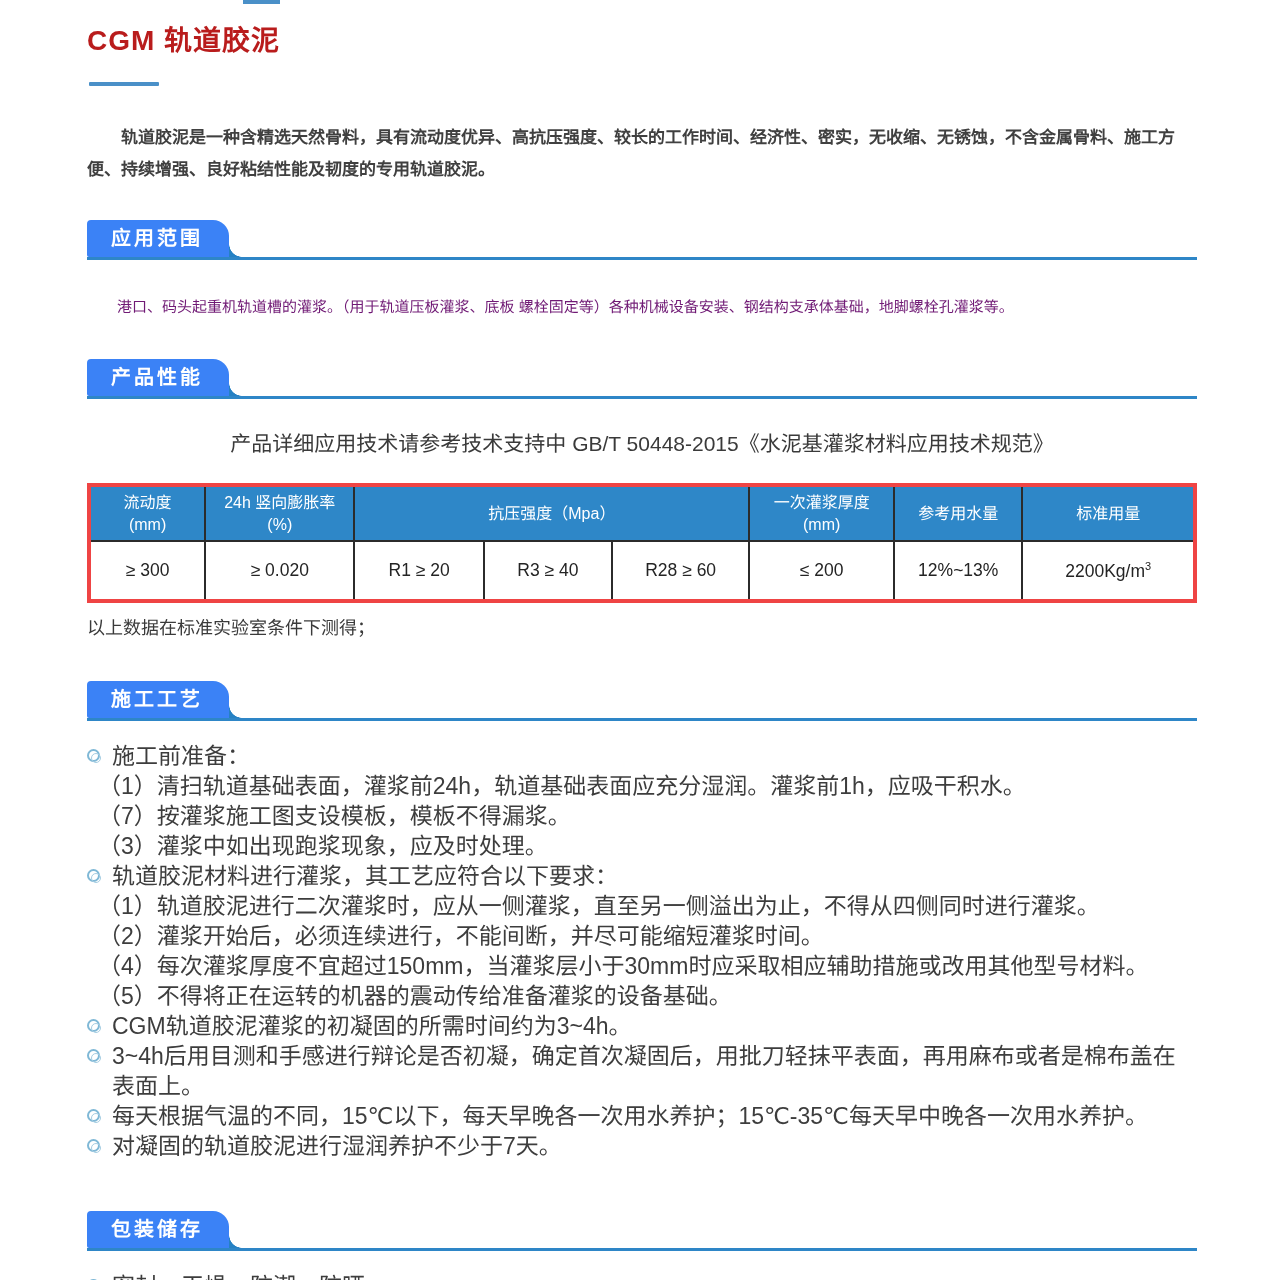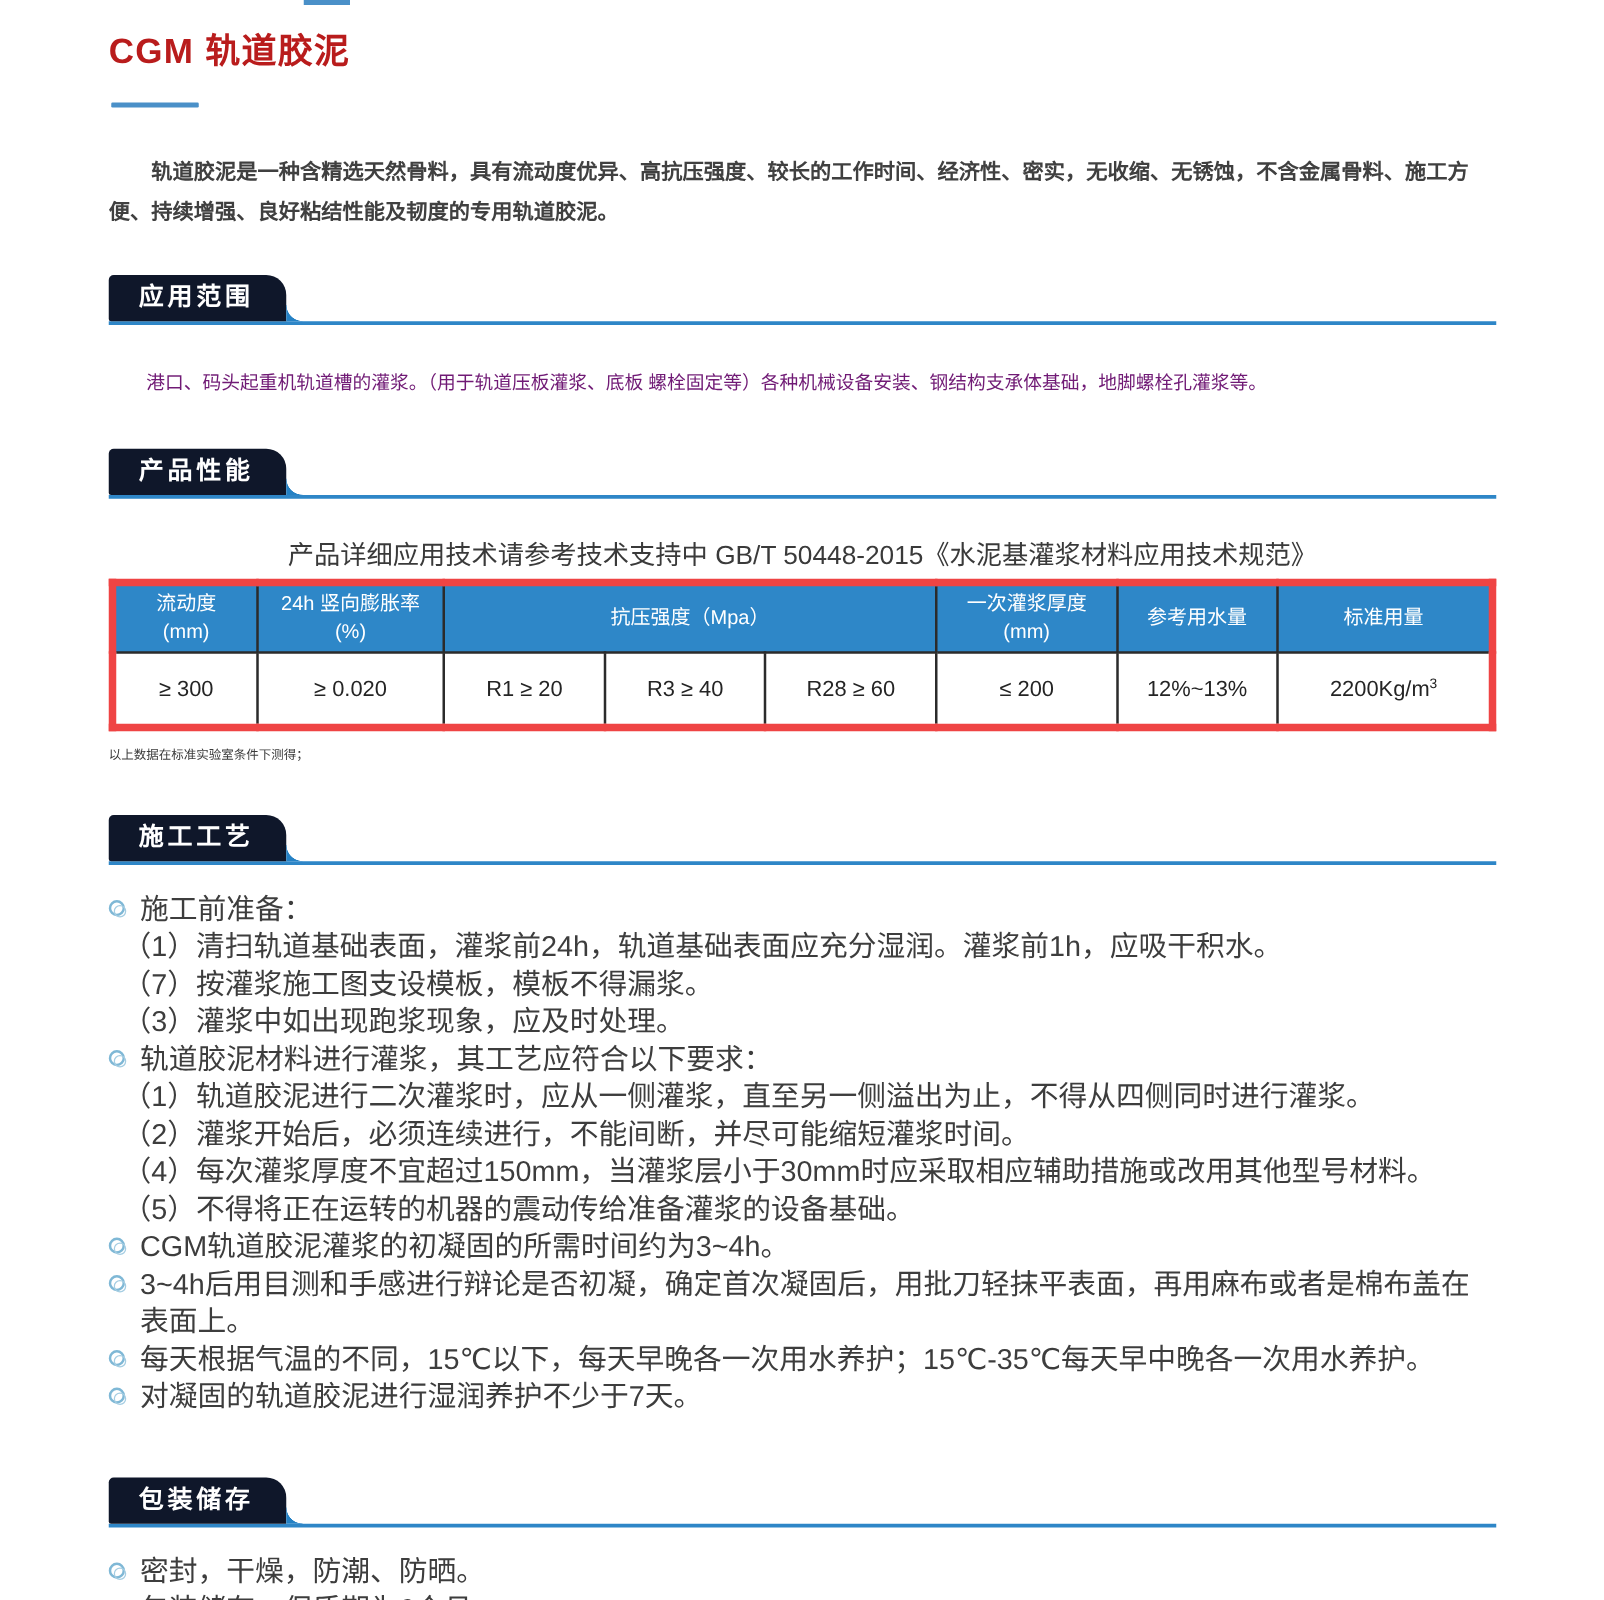--- a/index.html
+++ b/index.html
@@ -27,21 +27,21 @@
   }
   .intro {
     margin-top: 36px; font-size: 17px; line-height: 32px;
     text-indent: 2em; color: #404040; font-weight: bold;
   }
 
   .section { margin-top: 0; }
   .badge-row { position: relative; line-height: 0; }
   .badge {
     display: inline-block; position: relative;
-    background: #0f172a; color: #ffffff;
+    background: #3b82f6; color: #ffffff;
     font-size: 20px; font-weight: bold; letter-spacing: 3px;
     line-height: 1; padding: 8px 26px 9px 24px;
     border-radius: 4px 16px 0 2px;
   }
   .badge::after {
     content: ""; position: absolute; right: -13px; bottom: 0;
     width: 13px; height: 13px;
     background: radial-gradient(circle at 100% 0, rgba(0,0,0,0) 12.5px, #2581c4 13px);
   }
   .rule { height: 3px; background: #2e86c7; }
@@ -50,42 +50,42 @@
     margin-top: 32px; font-size: 15px; color: #701a75;
     text-indent: 2em; line-height: 30px;
   }
 
   .perf-note {
     margin-top: 28px; text-align: center;
     font-size: 21px; color: #3a3a3a;
   }
 
   table.spec {
-    width: 100%; margin-top: 6px;
+    width: 100%; margin-top: 26px;
     border-collapse: collapse;
-    border: 6px solid #ef4444;
+    border: 4px solid #ef4444;
     table-layout: fixed;
   }
   table.spec th, table.spec td {
     border: 2px solid #2b2b2b;
     text-align: center; vertical-align: middle;
   }
   table.spec th {
     background: #2e87c8; color: #ffffff;
     font-weight: normal; font-size: 16px;
     height: 56px; line-height: 22px; padding: 2px 4px;
   }
   table.spec th .unit { display: block; font-size: 16px; }
   table.spec td {
     background: #ffffff; color: #242424;
     font-size: 17.5px; height: 60px; padding: 4px;
   }
   sup { font-size: 11px; vertical-align: super; }
 
-  .footnote { margin-top: 10px; font-size: 10px; color: #3a3a3a; }
+  .footnote { margin-top: 10px; font-size: 18px; color: #3a3a3a; }
 
   .item-list { margin-top: 20px; }
   .li { position: relative; font-size: 23px; line-height: 30px; color: #3d3d3d; }
   .li .li-text { display: inline-block; }
   .li.ring-item { padding-left: 25px; }
   .li.num-item { padding-left: 11px; }
   .ring {
     position: absolute; left: 0; top: 8px;
     width: 13px; height: 13px; border-radius: 50%;
     border: 2px solid #7fb8d6; background: #ffffff;

